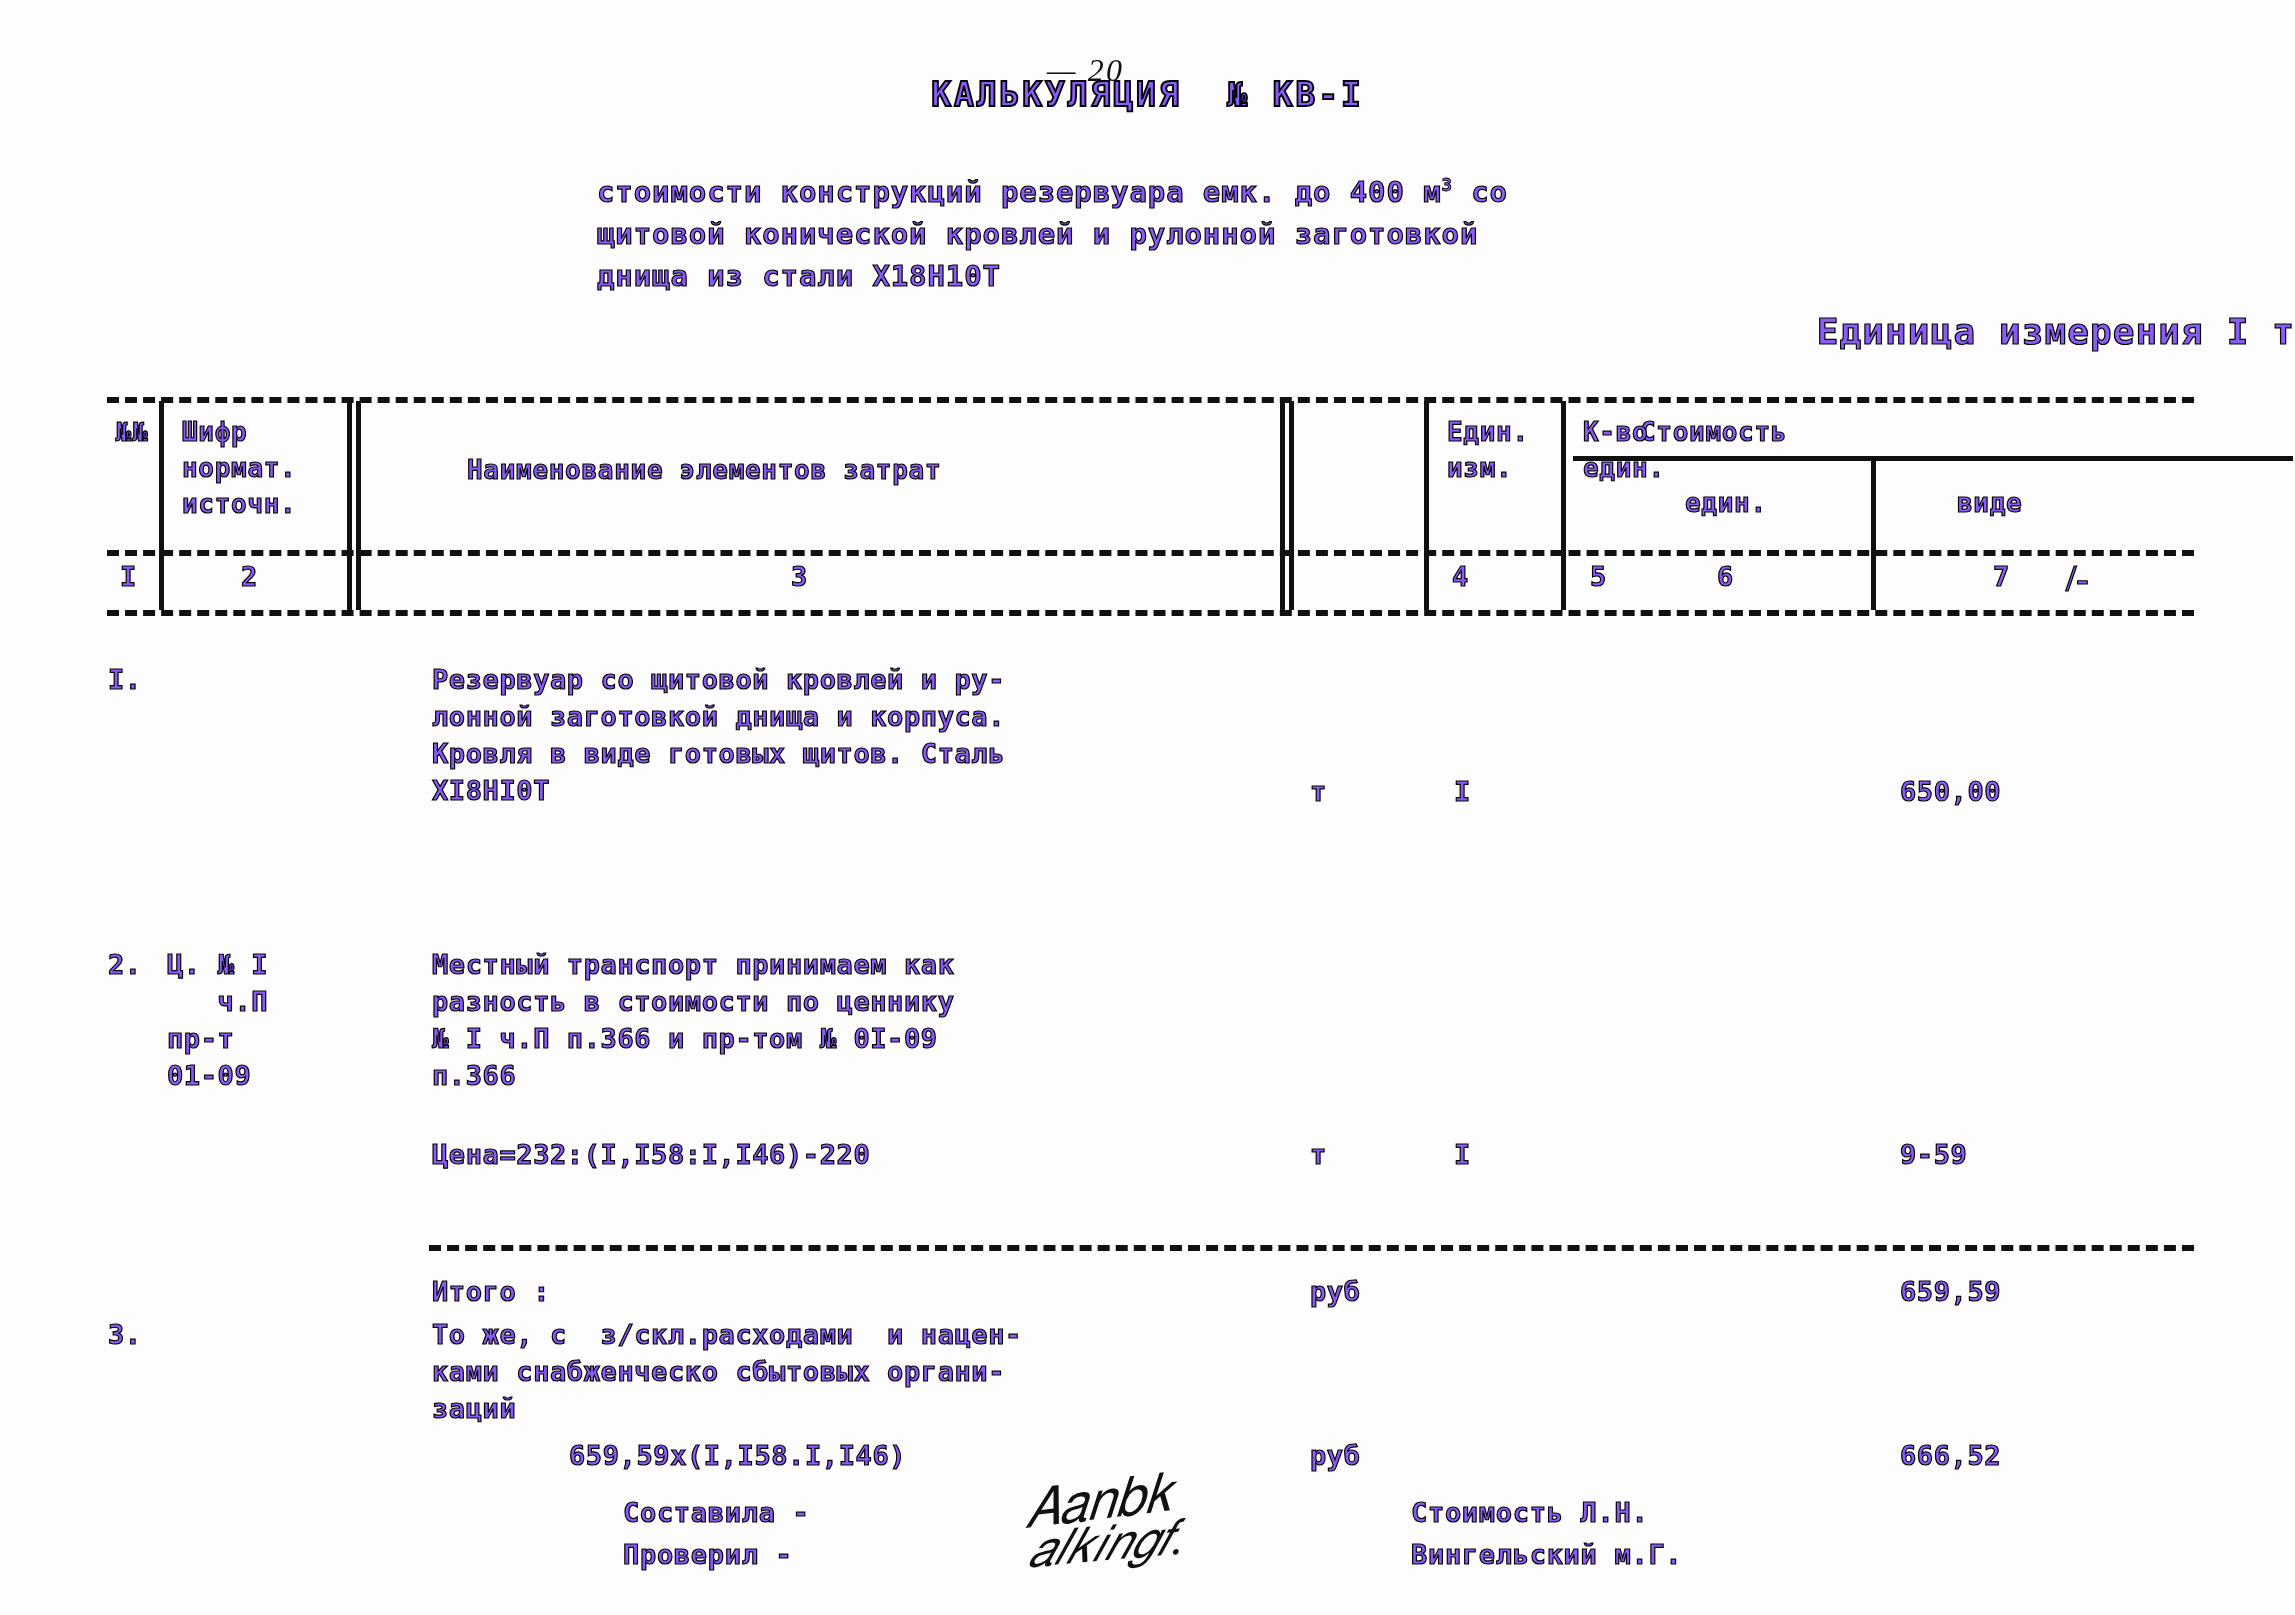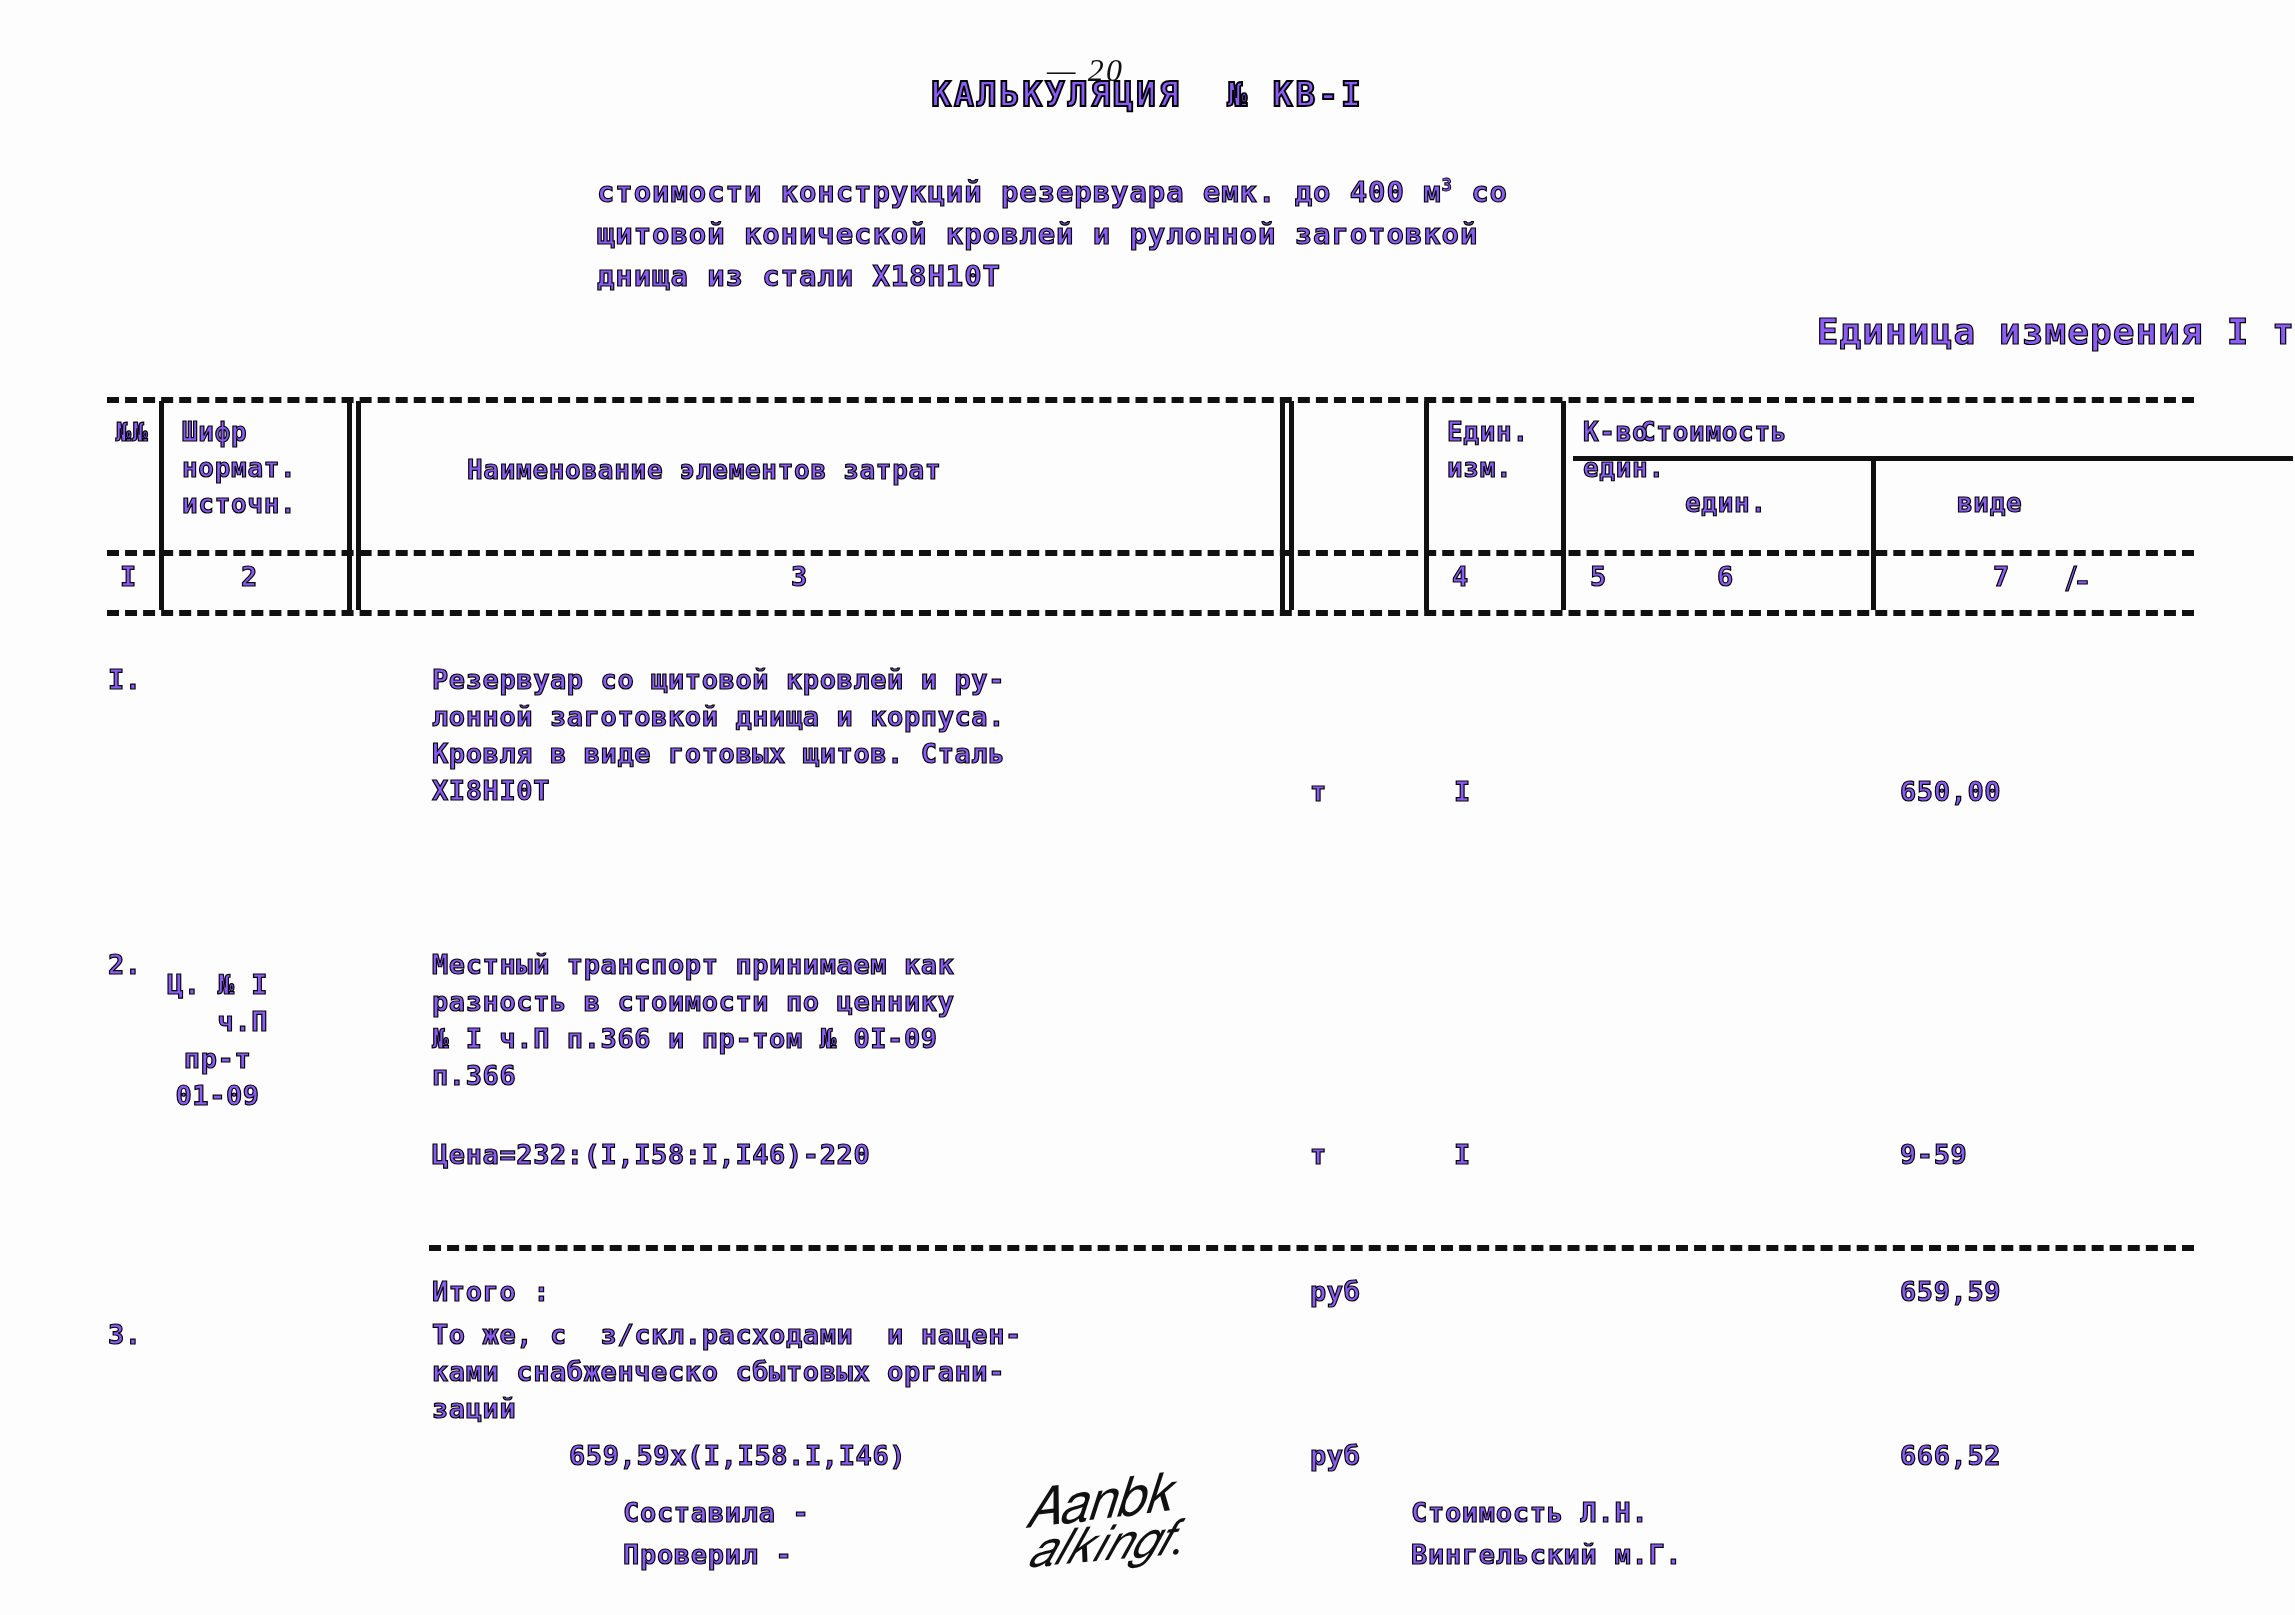--- a/index.html
+++ b/index.html
@@ -253,21 +253,21 @@
   <div class="cell tw-heavy c-num" style="top:661px;">I.</div>
   <div class="cell tw-heavy c-desc" style="top:661px;">Резервуар со щитовой кровлей и ру-
 лонной заготовкой днища и корпуса.
 Кровля в виде готовых щитов. Сталь
 ХI8НI0Т</div>
   <div class="cell tw-heavy c-unit" style="top:773px;">т</div>
   <div class="cell tw-heavy c-qty" style="top:773px;">I</div>
   <div class="cell tw-heavy c-total" style="top:773px;">650,00</div>
 
   <div class="cell tw-heavy c-num" style="top:946px;">2.</div>
-  <div class="cell tw-heavy c-code" style="top:966px;text-align:center;">Ц. № I
+  <div class="cell tw-heavy c-code" style="top:946px;">Ц. № I
    ч.П
 пр-т
 01-09</div>
   <div class="cell tw-heavy c-desc" style="top:946px;">Местный транспорт принимаем как
 разность в стоимости по ценнику
 № I ч.П п.366 и пр-том № 0I-09
 п.366</div>
 
   <div class="cell tw-heavy c-desc" style="top:1136px;">Цена=232:(I,I58:I,I46)-220</div>
   <div class="cell tw-heavy c-unit" style="top:1136px;">т</div>

